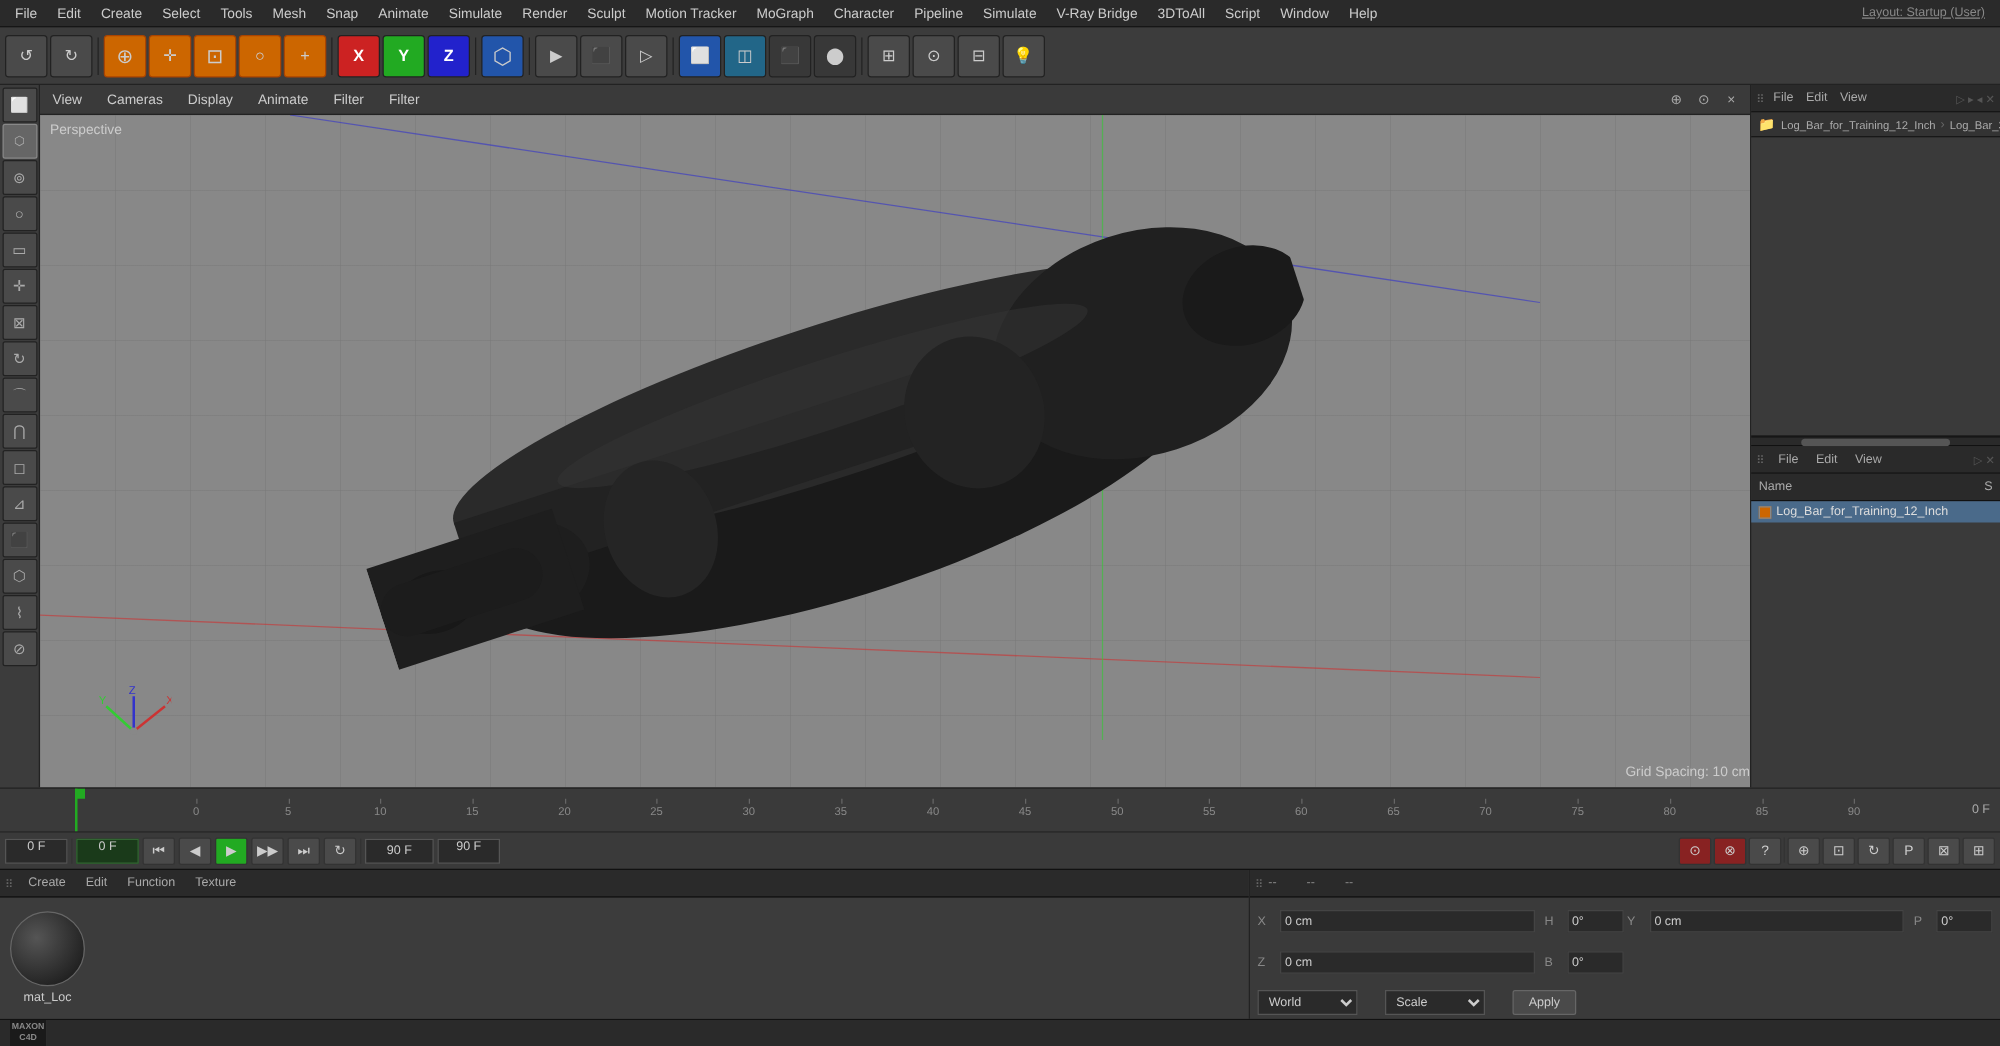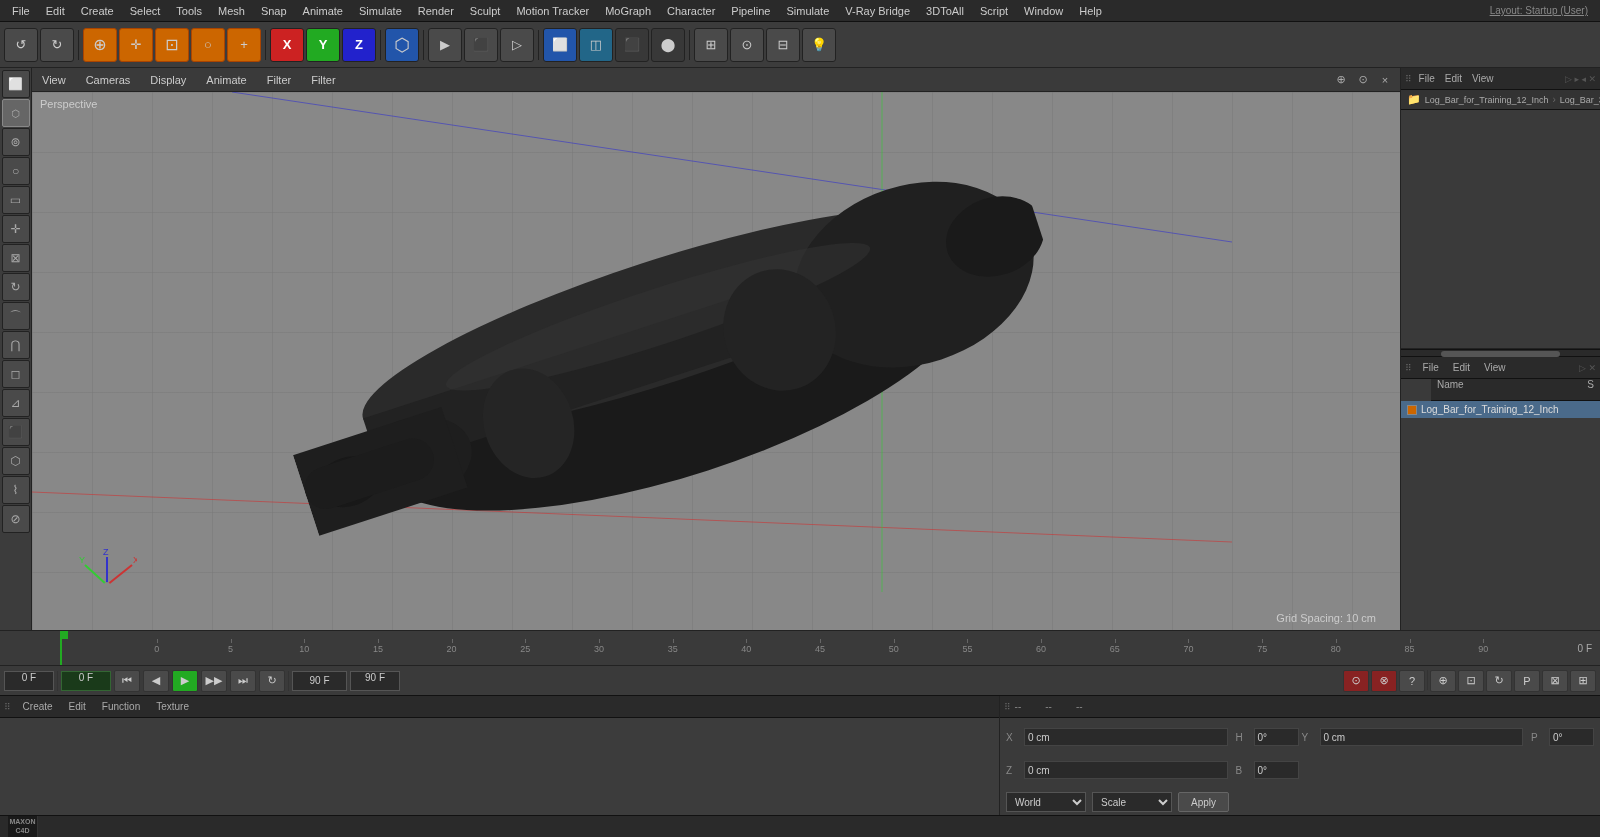--- a/index.html
+++ b/index.html
@@ -165,21 +165,21 @@
       left: 8px;
       color: #ccc;
       font-size: 11px;
       z-index: 10;
     }
 
     
     #grid-spacing {
       position: absolute;
       bottom: 6px;
-      right: 24px;
+      right: 0;
       color: #ccc;
       font-size: 11px;
       z-index: 10;
     }
 
     
     #object-3d {
       position: absolute;
       top: 50%;
       left: 50%;
@@ -242,25 +242,25 @@
       align-items: center;
       padding: 0 4px;
       gap: 8px;
       font-size: 10px;
       border-bottom: 1px solid #111;
     }
     #object-list-header {
       height: 22px;
       background: #2a2a2a;
       display: flex;
+      align-items: center;
       padding: 0 6px;
       border-bottom: 1px solid #111;
       font-size: 10px;
       color: #aaa;
-      margin-left: 30px;
     }
     #object-list-item {
       display: flex;
       align-items: center;
       padding: 3px 6px;
       background: #4a6a8a;
       cursor: pointer;
       gap: 4px;
     }
     .obj-color-box {
@@ -775,20 +775,26 @@
 <div id="bottom-section" style="height:120px;display:flex;border-top:1px solid #111;">
 
   <div id="material-panel" style="width:1000px;background:#3c3c3c;border-right:1px solid #222;display:flex;flex-direction:column;">
     <div id="material-top-bar" style="height:22px;background:#2a2a2a;display:flex;align-items:center;padding:0 4px;gap:8px;border-bottom:1px solid #111;">
       <span style="font-size:9px;color:#666;">⠿</span>
       <span class="mat-menu-item">Create</span>
       <span class="mat-menu-item">Edit</span>
       <span class="mat-menu-item">Function</span>
       <span class="mat-menu-item">Texture</span>
     </div>
+    <div id="material-content" style="flex:1;display:flex;align-items:center;padding:8px;gap:10px;">
+      <div style="display:flex;flex-direction:column;align-items:center;">
+        <div id="material-sphere"></div>
+        <div id="material-name">mat_Loc</div>
+      </div>
+    </div>
   </div>
 
   <div id="coord-panel" style="flex:1;background:#3a3a3a;display:flex;flex-direction:column;">
     <div id="coord-top" style="height:22px;background:#2a2a2a;border-bottom:1px solid #111;display:flex;align-items:center;padding:0 4px;gap:4px;">
       <span style="font-size:9px;color:#666;">⠿</span>
       <span style="font-size:10px;color:#888;">--</span>
       <span style="font-size:10px;color:#888;margin-left:20px;">--</span>
       <span style="font-size:10px;color:#888;margin-left:20px;">--</span>
     </div>
     <div id="coord-content" style="flex:1;display:grid;grid-template-columns:1fr 1fr;gap:3px;padding:4px 6px;">
@@ -804,21 +810,21 @@
         <span class="coord-lbl" style="margin-left:4px;">P</span>
         <div class="coord-val2">0°</div>
       </div>
       <div class="coord-group">
         <span class="coord-lbl">Z</span>
         <div class="coord-val">0 cm</div>
         <span class="coord-lbl" style="margin-left:4px;">B</span>
         <div class="coord-val2">0°</div>
       </div>
     </div>
-    <div id="coord-bottom" style="height:26px;display:flex;align-items:center;padding:0 6px;gap:6px;">
+    <div id="coord-bottom" style="height:26px;display:flex;align-items:center;padding:0 6px;gap:22px;">
       <select class="coord-bottom-select">
         <option>World</option>
       </select>
       <select class="coord-bottom-select">
         <option>Scale</option>
       </select>
       <button class="apply-btn">Apply</button>
     </div>
   </div>
 </div>

